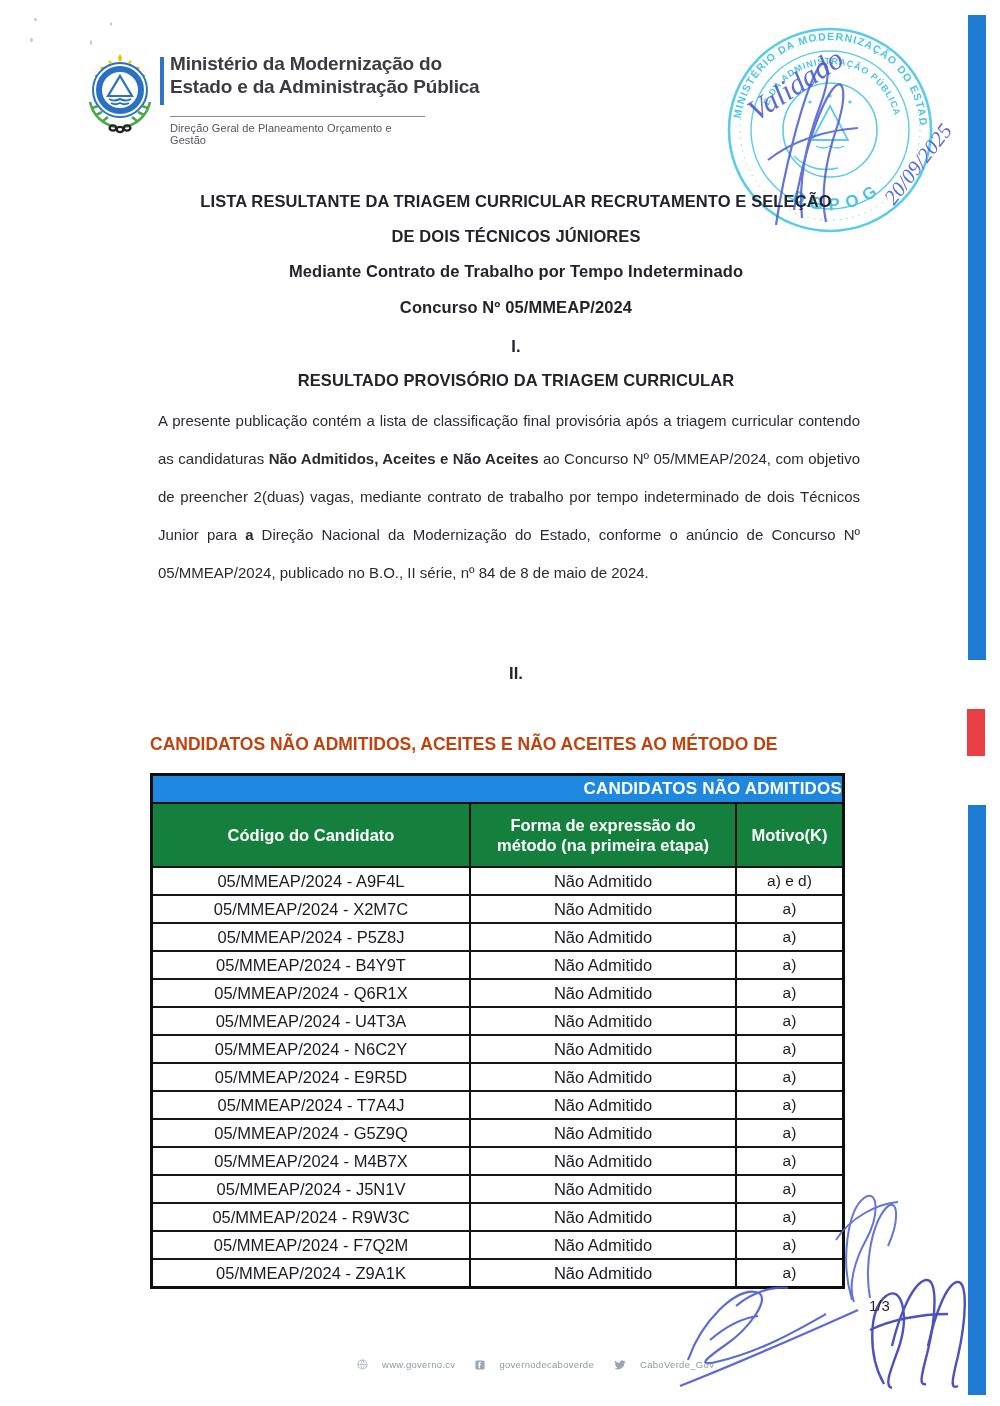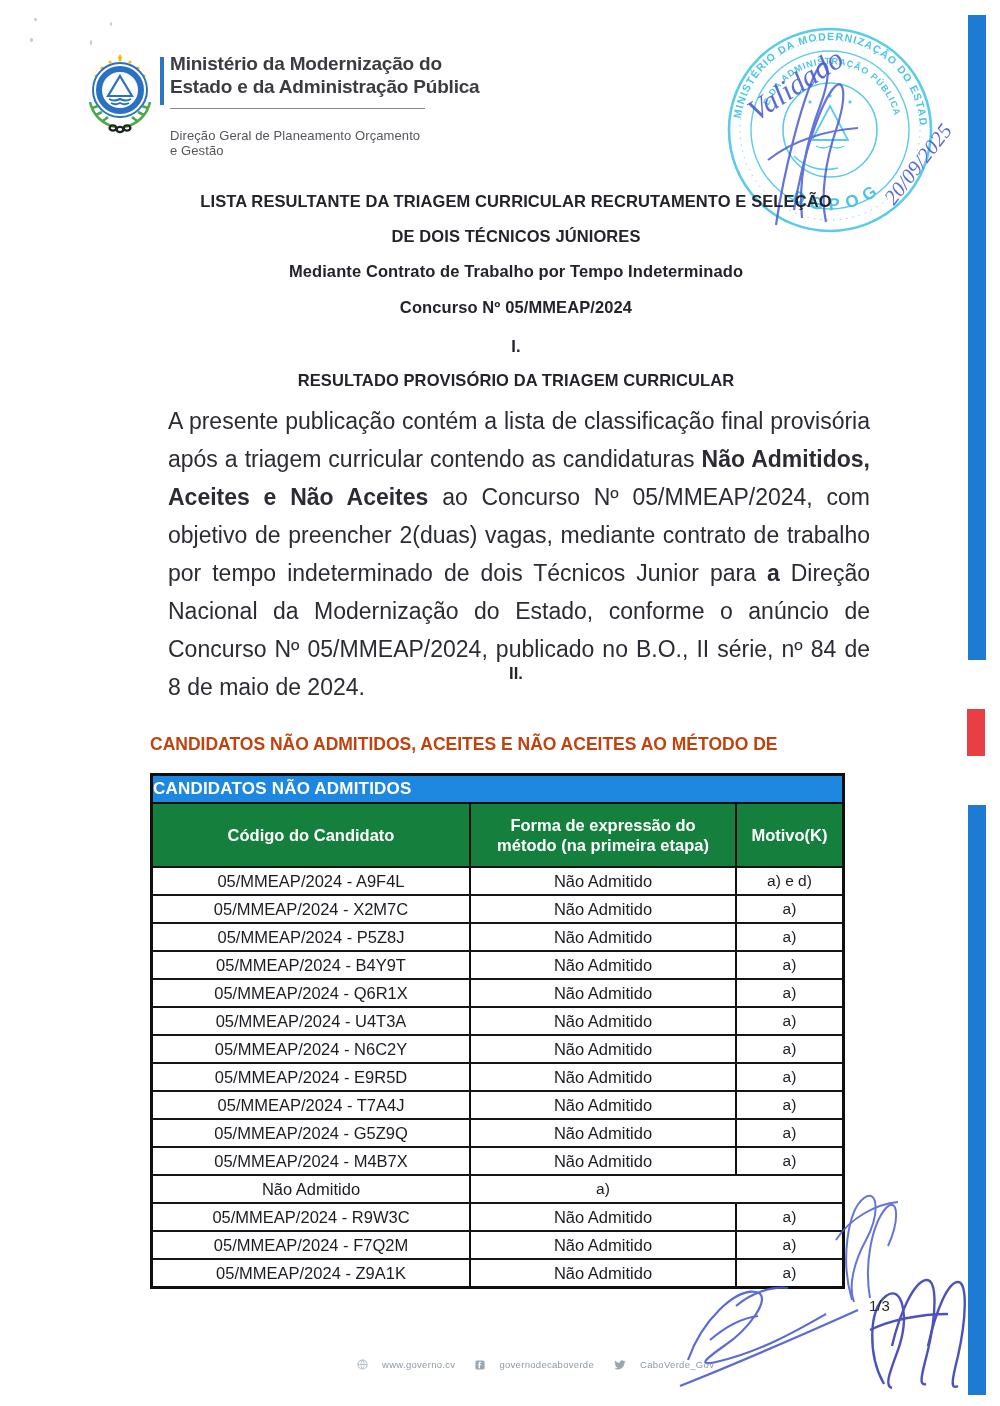--- a/index.html
+++ b/index.html
@@ -5,38 +5,38 @@
   html,body { margin:0; padding:0; background:#ffffff; }
   .page {
     position:relative; width:1000px; height:1406px; background:#ffffff;
     overflow:hidden; font-family:"Liberation Sans", sans-serif; color:#26262e;
   }
   
   .hdr-logo { position:absolute; left:80px; top:54px; width:80px; height:82px; }
   .hdr-bar  { position:absolute; left:160px; top:57px; width:4px; height:48px; background:#2d74c4; }
   .hdr-text { position:absolute; left:170px; top:52px; width:360px; }
   .hdr-line { font-size:19px; font-weight:bold; color:#3b3b41; line-height:23px; letter-spacing:-0.2px; }
-  .hdr-dept { font-size:13px; color:#55555c; margin-top:10px; padding-top:19px;
+  .hdr-dept { font-size:11px; color:#55555c; margin-top:18px; padding-top:5px;
               border-top:1.4px solid #8a8a90; width:255px; letter-spacing:0.1px; }
   
   .stamp-svg { position:absolute; left:698px; top:10px; width:300px; height:265px; }
   
   .tline { position:absolute; left:16px; width:1000px; text-align:center;
            font-weight:bold; font-size:16.5px; color:#23232b; letter-spacing:0.1px; }
   
-  .para { position:absolute; left:168px; top:402px; width:702px; font-size:23px;
+  .para { position:absolute; left:158px; top:402px; width:702px; font-size:15px;
           line-height:38px; text-align:justify; color:#2b2b33; }
   
   .sec2-head { position:absolute; left:150px; top:724px; width:690px; font-weight:bold;
                font-size:17.5px; line-height:40px; color:#c2410c; }
   
   .tbl { position:absolute; left:150px; top:773px; width:695px;
          border:3px solid #0f0f0f; box-sizing:border-box; background:#fff; }
   .tbanner { background:#1e87e0; color:#fff; font-weight:bold; font-size:17px;
-             height:26px; line-height:26px; text-align:left; letter-spacing:0.2px; }
+             height:26px; line-height:26px; text-align:right; letter-spacing:0.2px; }
   .thead { display:grid; grid-template-columns:316px 266px auto; background:#15803d;
            border-top:2.5px solid #0f0f0f; height:62px; }
   .thead .tcell { color:#ffffff; font-weight:bold; font-size:16.5px; line-height:20px;
                   display:flex; align-items:center; justify-content:center; text-align:center;
                   padding:0 8px; box-sizing:border-box; }
   .tcell + .tcell { border-left:2px solid #0f0f0f; }
   .trow { display:grid; grid-template-columns:316px 266px auto; height:26px;
           border-top:2px solid #151515; background:#fff; }
   .trow .tcell { display:flex; align-items:center; justify-content:center;
                  font-size:16.5px; color:#1b1b22; box-sizing:border-box; }
@@ -214,20 +214,21 @@
           <div class="tcell c0">05/MMEAP/2024 - G5Z9Q</div>
           <div class="tcell c1">Não Admitido</div>
           <div class="tcell c2">a)</div>
         </div>
         <div class="trow">
           <div class="tcell c0">05/MMEAP/2024 - M4B7X</div>
           <div class="tcell c1">Não Admitido</div>
           <div class="tcell c2">a)</div>
         </div>
         <div class="trow">
+          <div class="tcell c0">05/MMEAP/2024 - J5N1V</div>
           <div class="tcell c1">Não Admitido</div>
           <div class="tcell c2">a)</div>
         </div>
         <div class="trow">
           <div class="tcell c0">05/MMEAP/2024 - R9W3C</div>
           <div class="tcell c1">Não Admitido</div>
           <div class="tcell c2">a)</div>
         </div>
         <div class="trow">
           <div class="tcell c0">05/MMEAP/2024 - F7Q2M</div>

